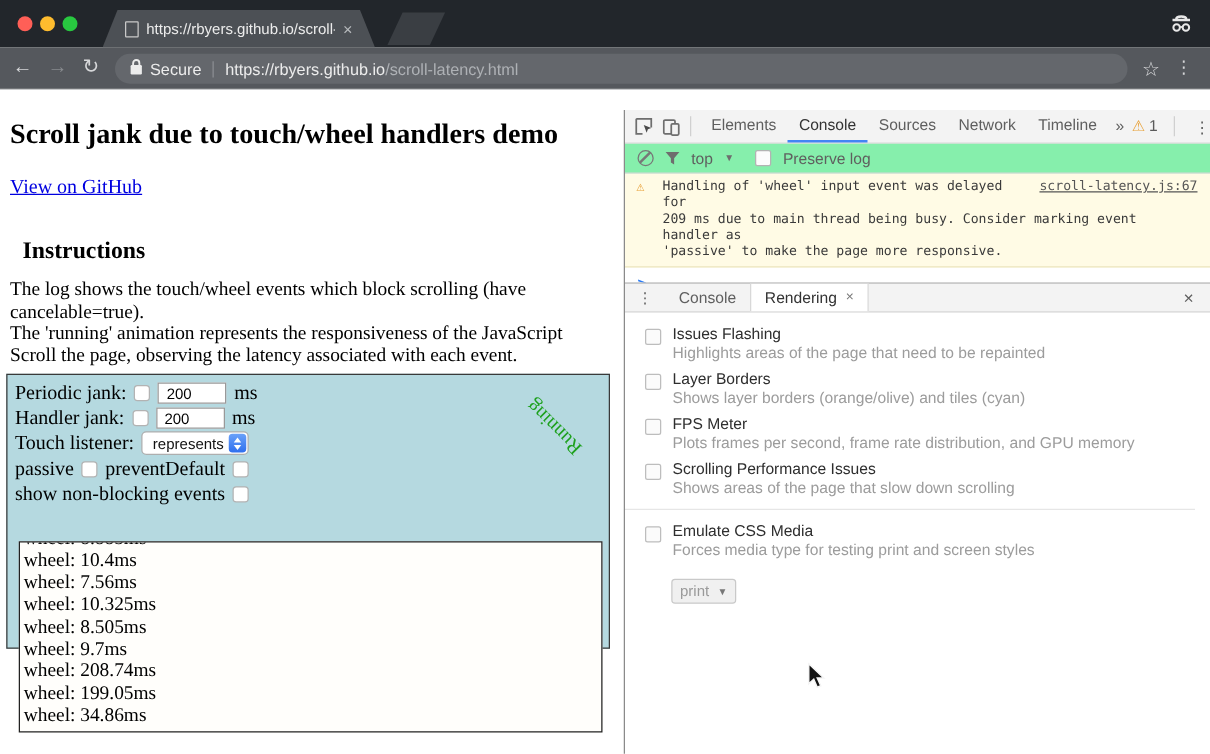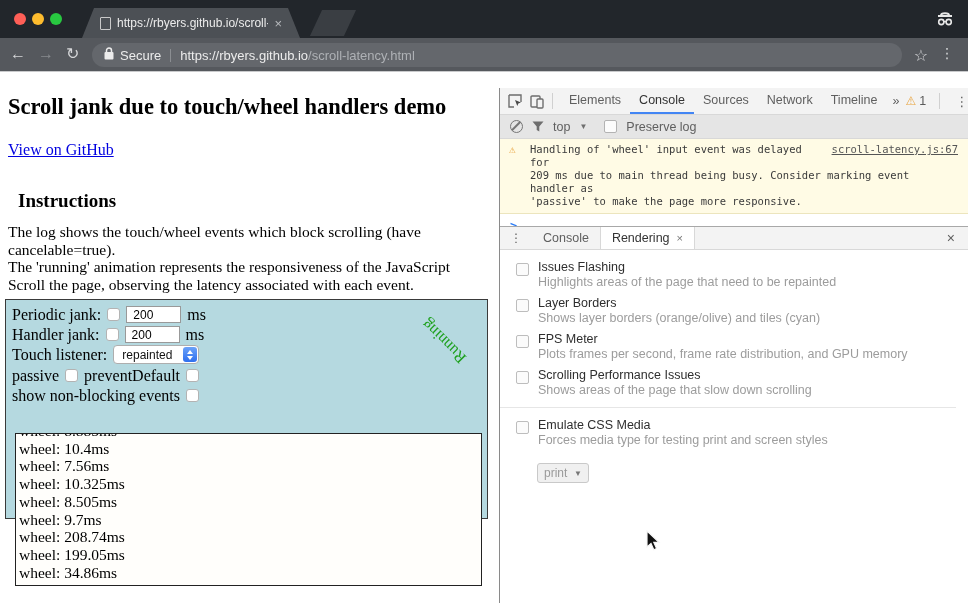--- a/index.html
+++ b/index.html
@@ -60,21 +60,21 @@
             border-left:1px solid #8a8a8a;box-sizing:border-box;font-size:12.5px;color:#333;margin-top:16px;}
   .dt-header{height:27px;background:#f3f3f3;border-bottom:1px solid #d8d8d8;display:flex;align-items:center;padding:0 8px;box-sizing:border-box;}
   .vsep{width:1px;height:16px;background:#d0d0d0;margin:0 7px;flex:none;}
   .dt-tab{padding:0 9px;line-height:24px;color:#5f5f5f;cursor:default;}
   .dt-tab.active{color:#333;border-bottom:2px solid #4285f4;}
   .dt-more{color:#5f5f5f;padding:0 6px;}
   .dt-right{margin-left:auto;display:flex;align-items:center;}
   .warn-badge{color:#e8a33d;font-size:12px;}
   .warn-count{color:#5a5a5a;margin:0 6px 0 3px;}
   .dt-dots{color:#5f5f5f;font-size:13px;padding:0 8px;}
-  .console-bar{height:24px;background:#e5e5e5;border-bottom:1px solid #d8d8d8;display:flex;align-items:center;
+  .console-bar{height:24px;background:#86efac;border-bottom:1px solid #d8d8d8;display:flex;align-items:center;
                padding-left:10px;gap:9px;box-sizing:border-box;color:#5f5f5f;}
   .ban{width:11px;height:11px;border:1.5px solid #777;border-radius:50%;position:relative;flex:none;}
   .ban::after{content:"";position:absolute;left:-1px;top:4px;width:12px;height:1.5px;background:#777;transform:rotate(-45deg);}
   .caret{font-size:8px;color:#6e6e6e;}
   .cb-small{width:11px;height:11px;border:1px solid #b3b3b3;border-radius:2px;background:#fcfcfc;flex:none;}
   .warning{background:#fffbe5;border-bottom:1px solid #ece5bd;padding:4px 10px 5px 10px;position:relative;
            font-family:"DejaVu Sans Mono",monospace;font-size:10.5px;line-height:13px;color:#3a3a3a;}
   .warn-icon{position:absolute;left:9px;top:4px;color:#e8a33d;font-size:11px;}
   .warn-link{float:right;color:#555;text-decoration:underline;margin-left:8px;}
   .warn-text{margin-left:20px;}
@@ -163,21 +163,21 @@
     </div>
     <div class="crow" style="top:25px">
       <span>Handler jank:</span>
       <span class="cb"></span>
       <input class="num-input" value="200" style="">
       <span>ms</span>
     </div>
     <div class="crow" style="top:45px">
       <span>Touch listener:</span>
       <span class="sel">
-        <span class="sel-val">repainted</span>
+        <span class="sel-val">represents</span>
         <span class="stepper">
           <span class="tri-up"></span>
             <span class="tri-dn"></span>
         </span>
       </span>
     </div>
     <div class="crow" style="top:66px">
       <span>passive</span>
       <span class="cb"></span>
       <span>preventDefault</span>

